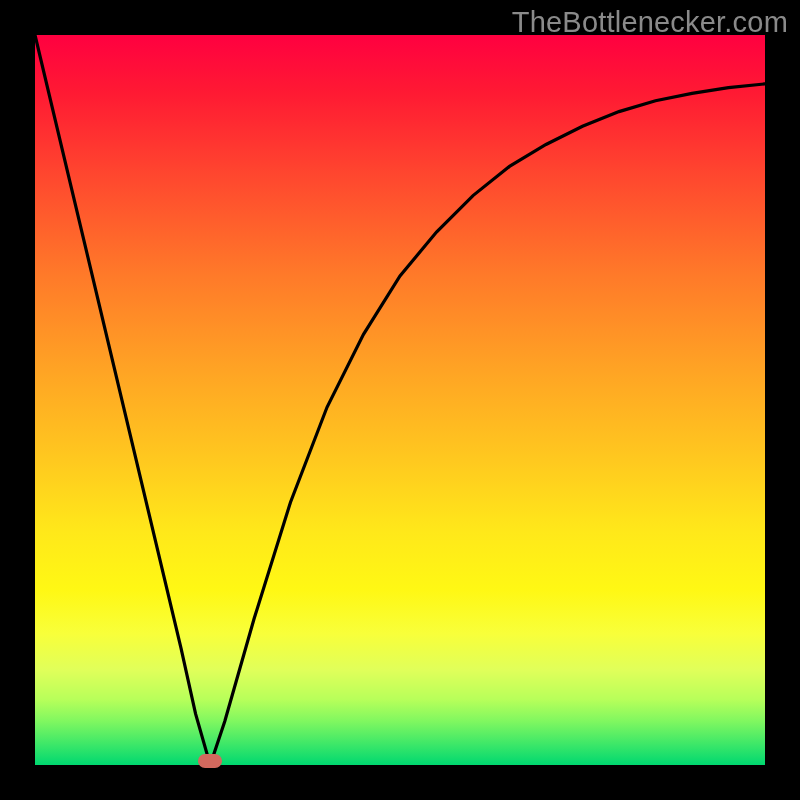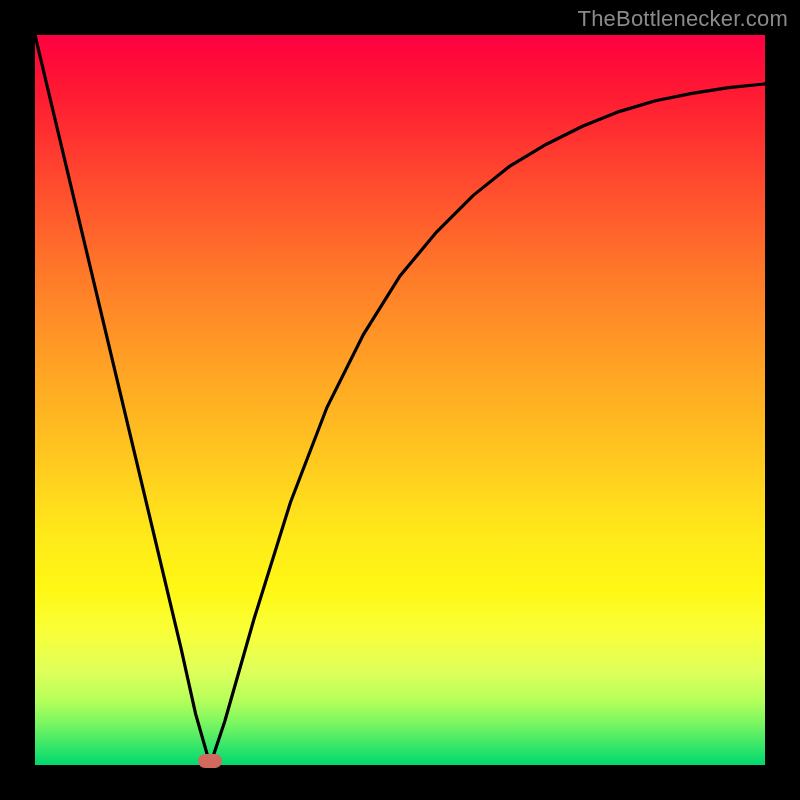--- a/index.html
+++ b/index.html
@@ -40,21 +40,21 @@
       #80f760 94%,
       #40e868 97%,
       #00d870 100%
     );
   }
   .watermark {
     position: absolute;
     top: 6px;
     right: 12px;
     color: #8a8a8a;
-    font-size: 22px;
+    font-size: 29px;
     font-weight: 500;
     letter-spacing: 0.2px;
     user-select: none;
   }
   svg.curve {
     position: absolute;
     left: 0;
     top: 0;
     width: 730px;
     height: 730px;

